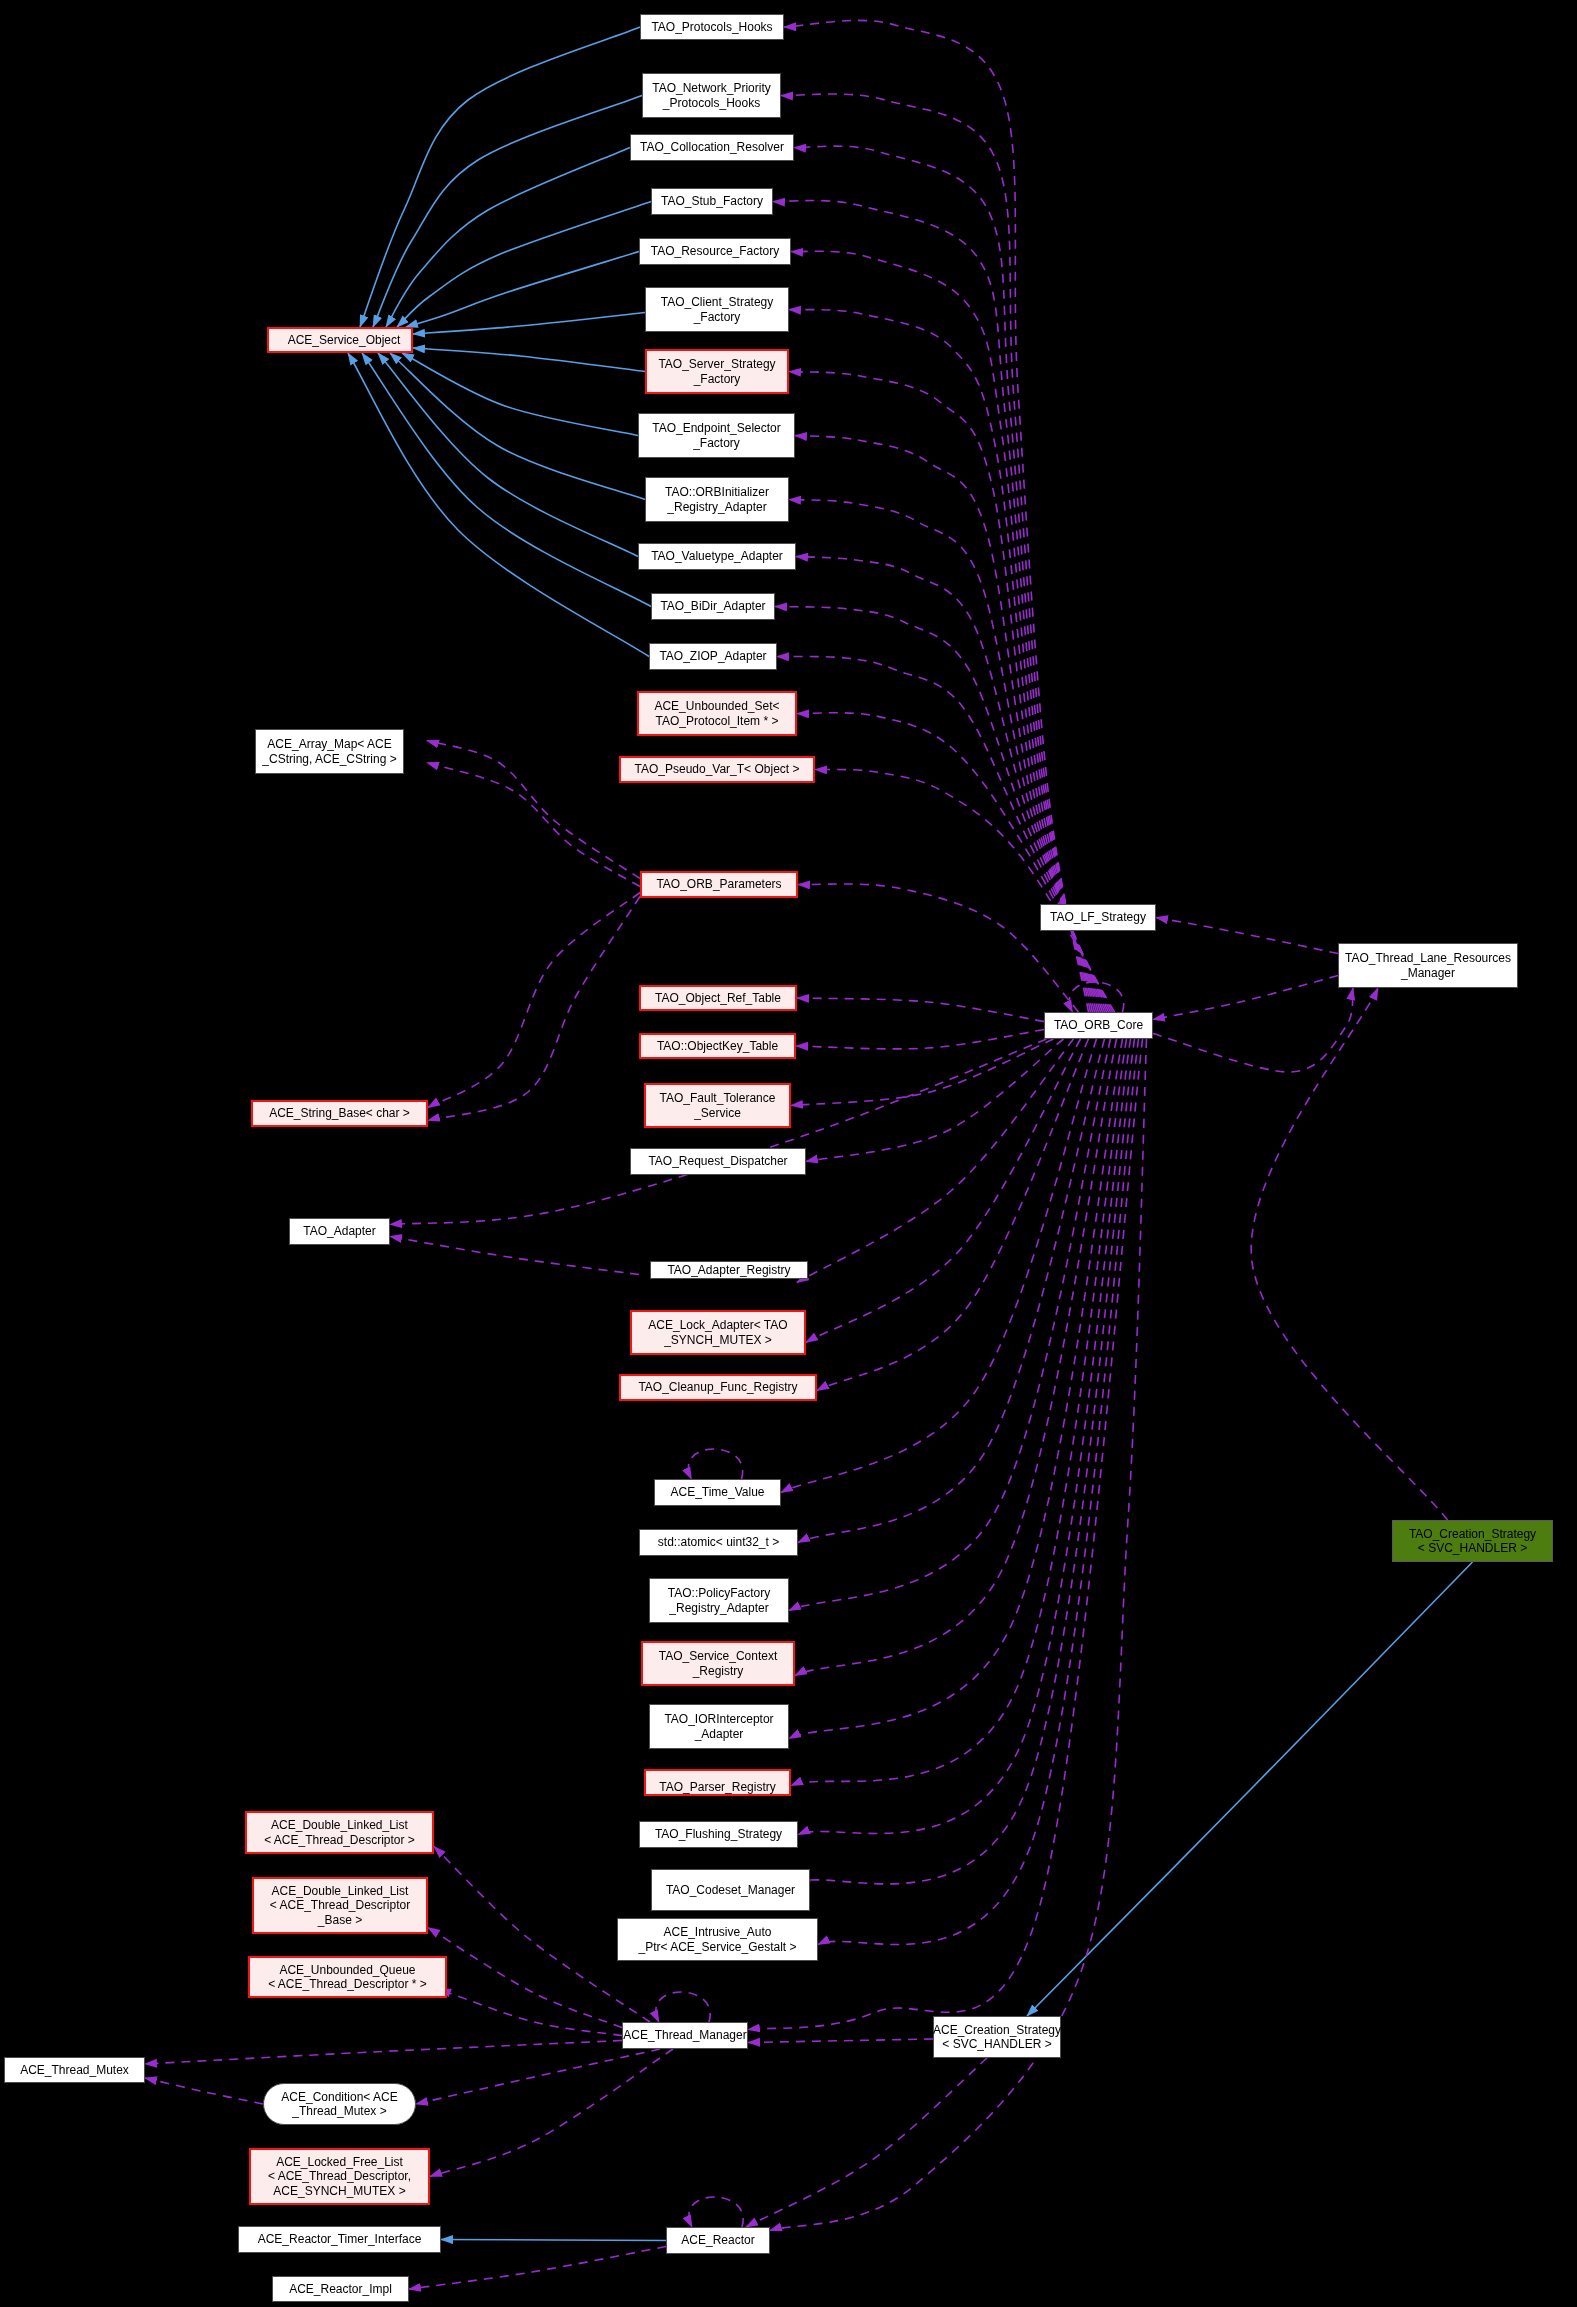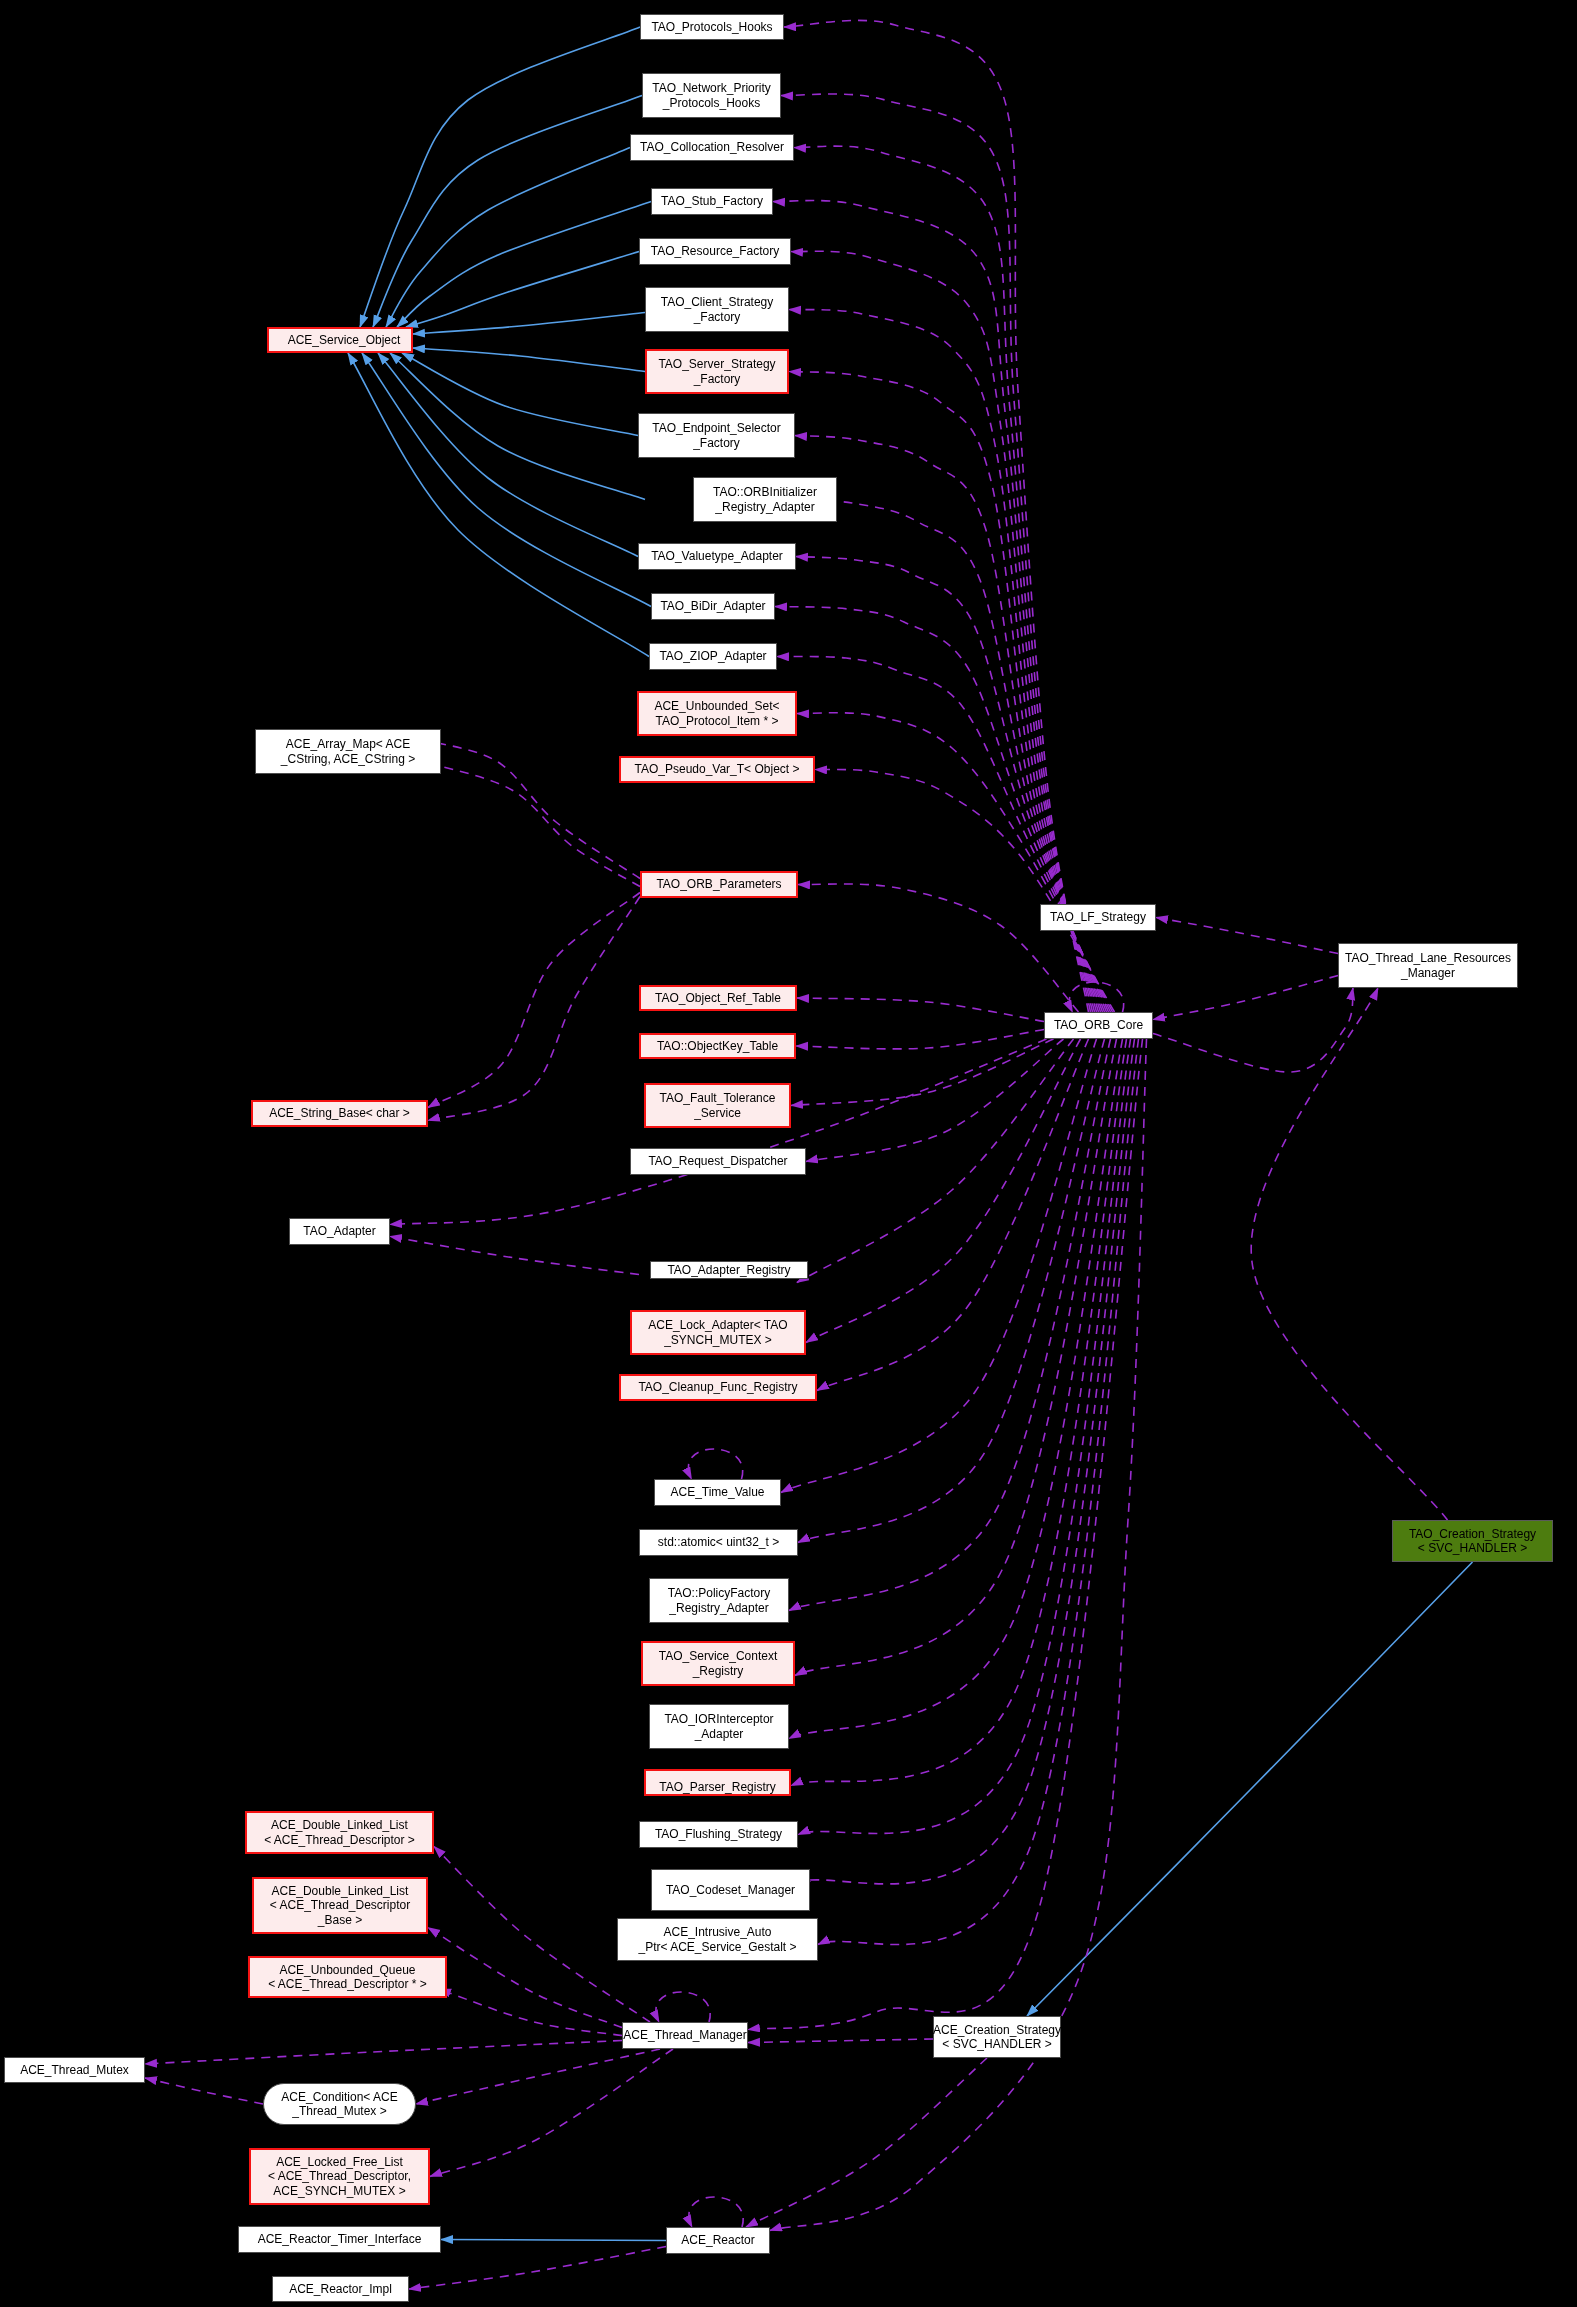--- a/index.html
+++ b/index.html
@@ -126,41 +126,41 @@
         <span>_Factory</span>
       </div>
       <div class="node s-r" style="left: 645px; top: 349px; width: 144px; height: 45px;">
         <span>TAO_Server_Strategy</span>
         <span>_Factory</span>
       </div>
       <div class="node s-w" style="left: 638px; top: 413px; width: 157px; height: 45px;">
         <span>TAO_Endpoint_Selector</span>
         <span>_Factory</span>
       </div>
-      <div class="node s-w" style="left: 645px; top: 477px; width: 144px; height: 45px; margin-left: 48px;">
+      <div class="node s-w" style="left: 645px; top: 477px; width: 144px; height: 45px;">
         <span>TAO::ORBInitializer</span>
         <span>_Registry_Adapter</span>
       </div>
       <div class="node s-w" style="left: 638px; top: 543px; width: 158px; height: 27px;">
         <span>TAO_Valuetype_Adapter</span>
       </div>
       <div class="node s-w" style="left: 651px; top: 593px; width: 124px; height: 27px;">
         <span>TAO_BiDir_Adapter</span>
       </div>
       <div class="node s-w" style="left: 649px; top: 643px; width: 128px; height: 27px;">
         <span>TAO_ZIOP_Adapter</span>
       </div>
       <div class="node s-r" style="left: 637px; top: 691px; width: 160px; height: 45px;">
         <span>ACE_Unbounded_Set&lt;</span>
         <span>TAO_Protocol_Item * &gt;</span>
       </div>
       <div class="node s-r" style="left: 619px; top: 756px; width: 196px; height: 27px;">
         <span>TAO_Pseudo_Var_T&lt; Object &gt;</span>
       </div>
-      <div class="node s-w" style="left: 255px; top: 729px; width: 186px; height: 45px;">
+      <div class="node s-w" style="left: 255px; top: 729px; width: 149px; height: 45px;">
         <span>ACE_Array_Map&lt; ACE</span>
         <span>_CString, ACE_CString &gt;</span>
       </div>
       <div class="node s-r" style="left: 267px; top: 327px; width: 146px; height: 26px; padding-left: 8px;">
         <span>ACE_Service_Object</span>
       </div>
       <div class="node s-r" style="left: 640px; top: 871px; width: 158px; height: 27px;">
         <span>TAO_ORB_Parameters</span>
       </div>
       <div class="node s-w" style="left: 1040px; top: 904px; width: 116px; height: 27px;">

